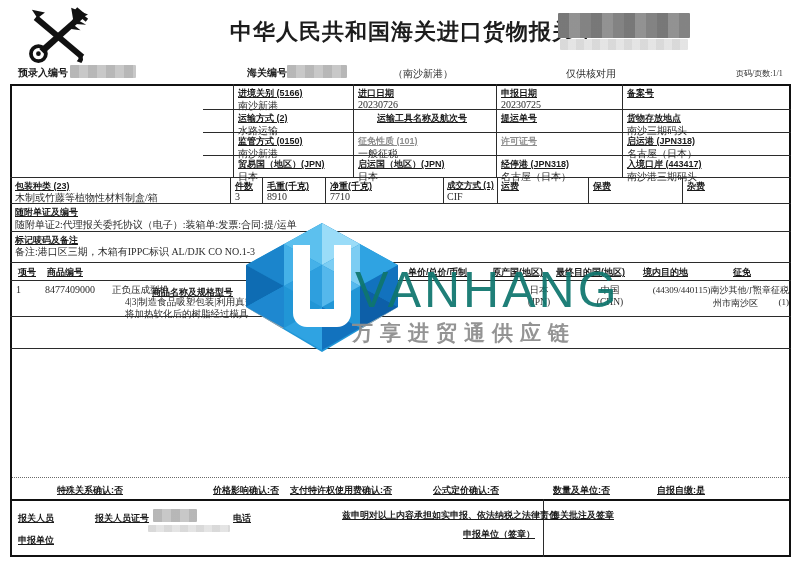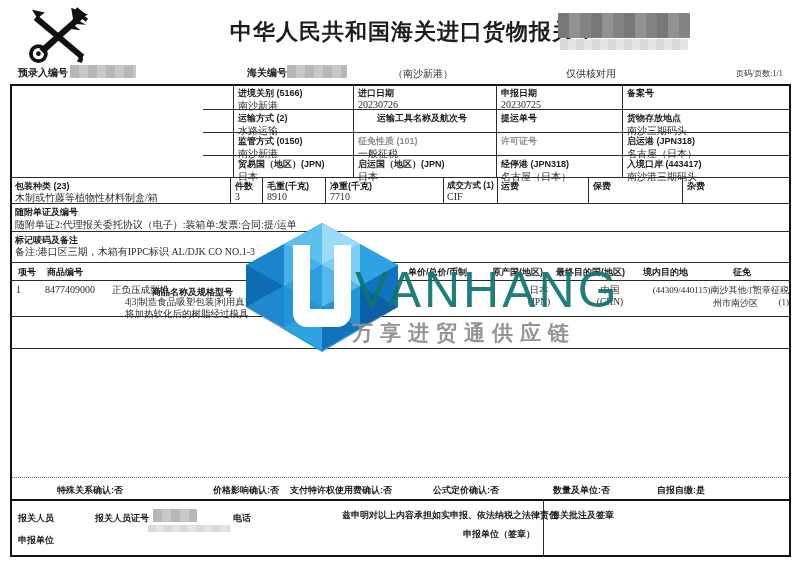--- a/index.html
+++ b/index.html
@@ -1,19 +1,19 @@
 <!DOCTYPE html>
 <html><head>
 <meta charset="utf-8">
 <style>
   html,body{margin:0;padding:0;background:#e8e8e8;}
   .page{position:relative;width:800px;height:565px;background:#ffffff;overflow:hidden;
         font-family:"Liberation Sans","DejaVu Sans",sans-serif;color:#1c1c1c;}
   .abs{position:absolute;}
-  .lbl{position:absolute;font-weight:bold;font-size:9px;white-space:nowrap;color:#1a1a1a;}
+  .lbl{position:absolute;font-weight:bold;font-size:9px;white-space:nowrap;color:#1a1a1a;text-decoration:underline;}
   .lbl10{position:absolute;font-weight:bold;font-size:10px;white-space:nowrap;color:#1a1a1a;}
   .val{position:absolute;font-family:"Liberation Serif","DejaVu Serif",serif;font-size:10px;
        white-space:nowrap;color:#2a2a2a;}
   .faded{color:#8d8d8d;}
   .hline{position:absolute;height:1px;background:#2b2b2b;}
   .vline{position:absolute;width:1px;background:#2b2b2b;}
   .dotline{position:absolute;height:0;border-top:1.5px dotted #6a6a6a;}
   .thick{height:2px;background:#111;}
   .redact{position:absolute;border-radius:1px;}
   .redact.dark{background:

